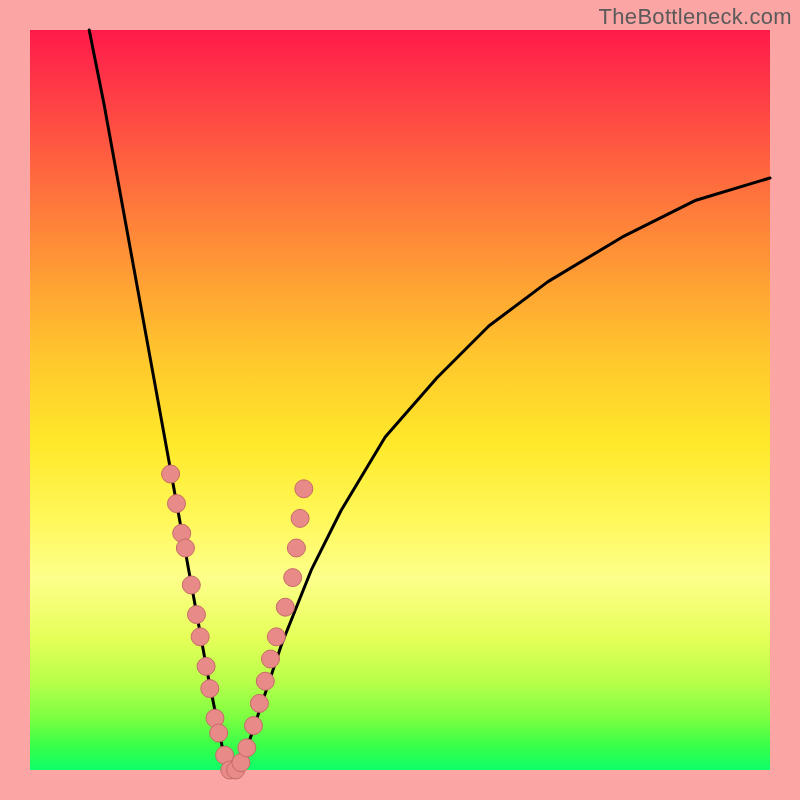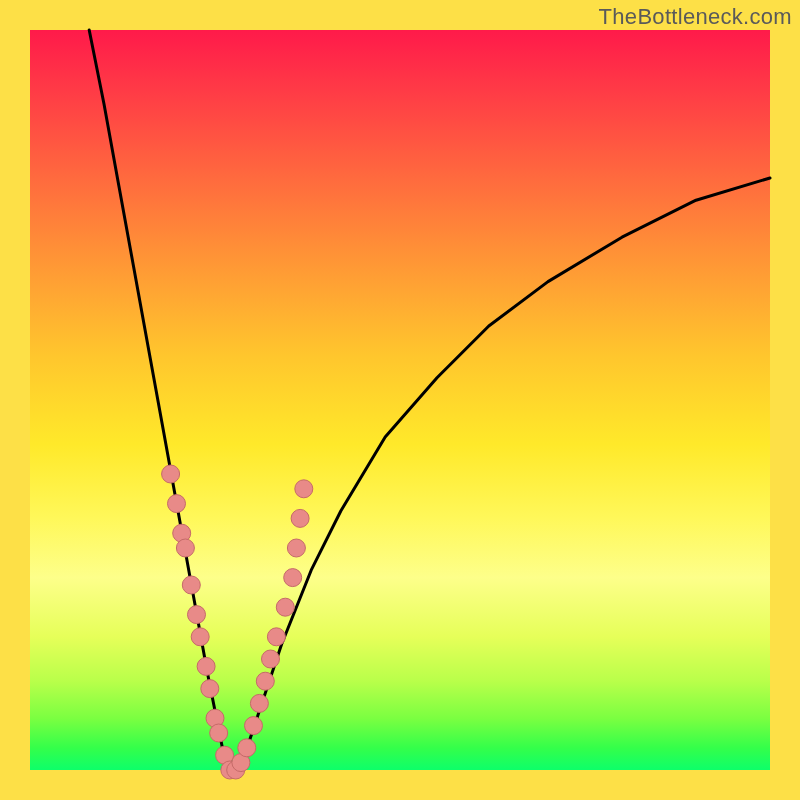--- a/index.html
+++ b/index.html
@@ -7,21 +7,21 @@
     padding: 0;
     width: 800px;
     height: 800px;
     overflow: hidden;
     background: #000;
     font-family: Arial, Helvetica, sans-serif;
   }
   .frame {
     position: absolute;
     inset: 0;
-    background: #fde047;
+    background: #fca5a5;
   }
   .plot-area {
     position: absolute;
     left: 30px;
     top: 30px;
     width: 740px;
     height: 740px;
     
     background: linear-gradient(
       to bottom,

